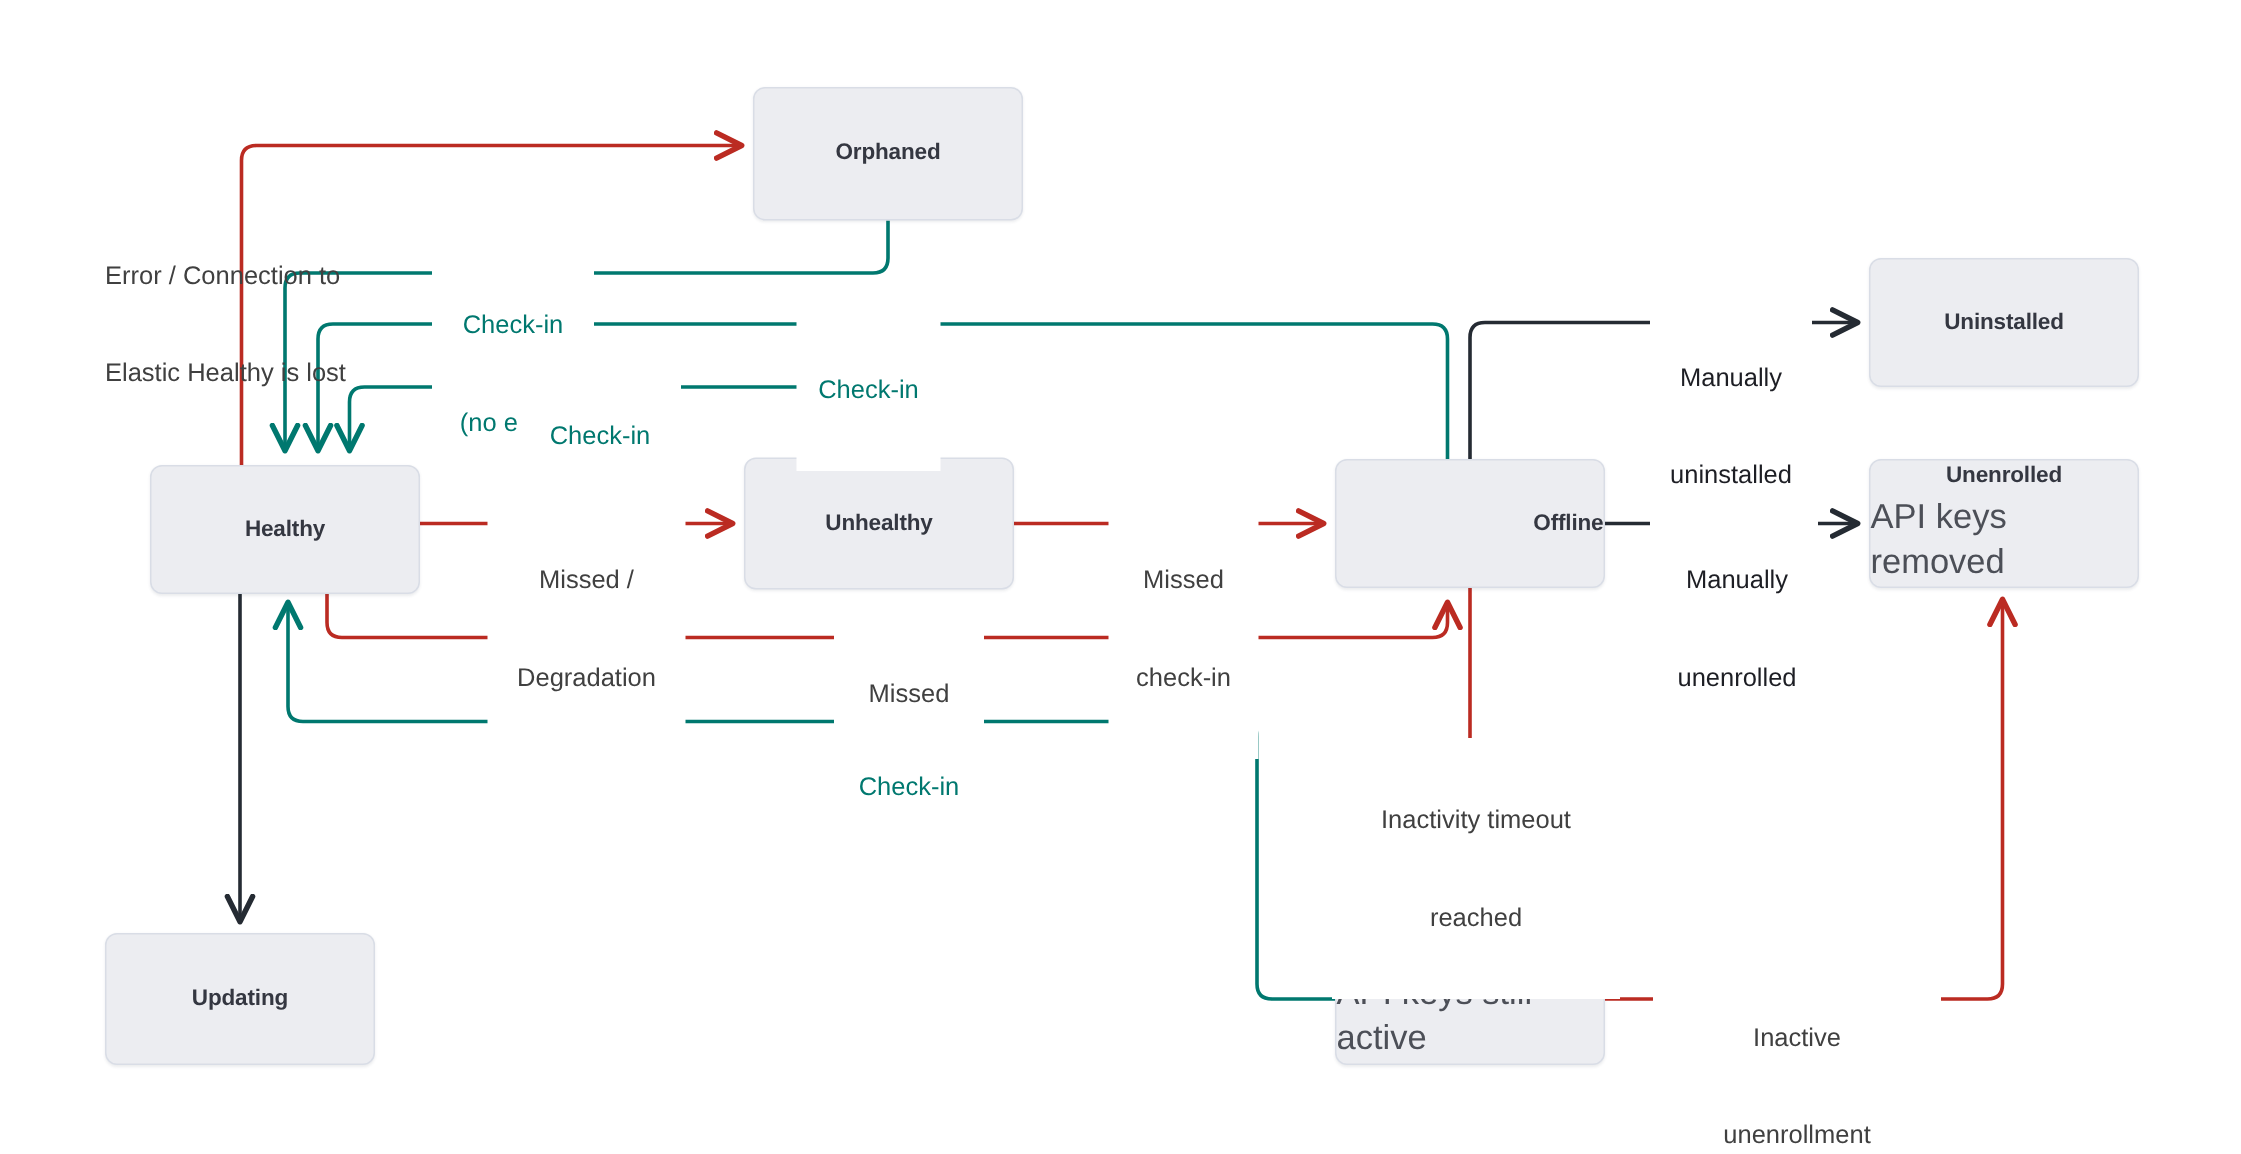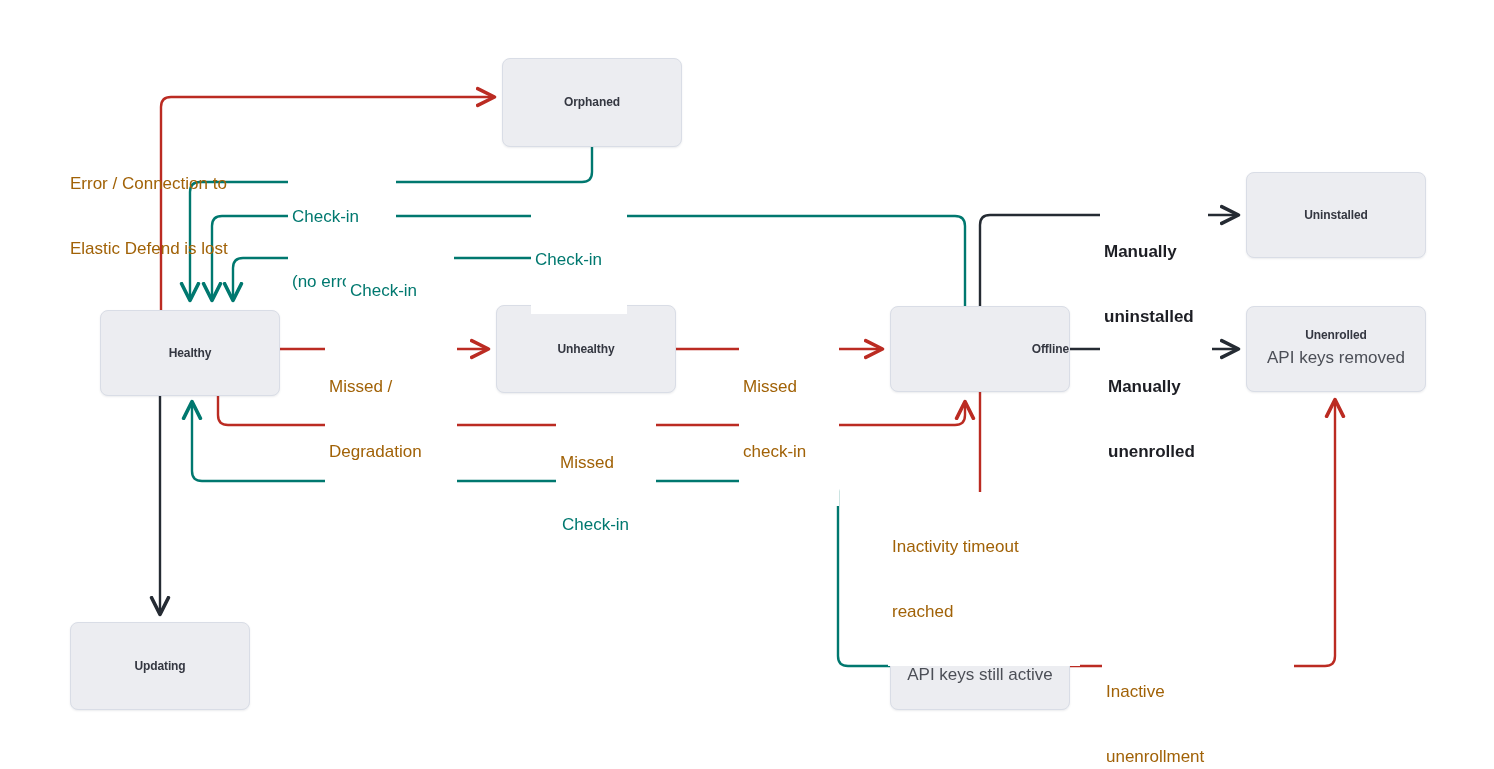--- a/index.html
+++ b/index.html
@@ -33,46 +33,46 @@
     border: 1px solid #D9DDE6;
     border-radius: 8px;
     display: flex;
     flex-direction: column;
     align-items: center;
     justify-content: center;
     box-shadow: 0 1px 2px rgba(60,70,90,0.10);
     z-index: 3;
   }
   .node .title {
-    font-size: 12px;
+    font-size: 15px;
     font-weight: bold;
     color: #343741;
     letter-spacing: -0.1px;
     line-height: 1.25;
   }
   .node .sub {
-    font-size: 17px;
+    font-size: 23px;
     font-weight: normal;
     color: #4C4F57;
     line-height: 1.3;
     margin-top: 4px;
   }
   .edge-label {
     position: absolute;
     z-index: 4;
     font-size: 17px;
     line-height: 1.28;
-    text-align: left;
+    text-align: center;
     background: #ffffff;
     white-space: pre;
     padding: 0 4px;
   }
-  .lbl-red  { color: #a16207; }
+  .lbl-red  { color: #404040; }
   .lbl-teal { color: #00786F; }
-  .lbl-dark { color: #1D1E24; font-weight: bold; }
+  .lbl-dark { color: #1D1E24; }
 </style>
 </head>
 <body>
 
 <div id="diagram">
 
   <svg id="edges" viewBox="0 0 1494 769">
     <defs>
       <marker id="ar-red" markerWidth="9" markerHeight="9" refX="7.4" refY="4.5" orient="auto" markerUnits="strokeWidth">
         <path d="M0.6,1.0 L7.6,4.5 L0.6,8.0" fill="none" stroke="#BB2B22" stroke-width="1.5" stroke-linecap="round" stroke-linejoin="round"></path>
@@ -145,21 +145,21 @@
     <div class="title">Updating</div>
   </div>
 
   <div class="node" style="left:890px; top:622px; width:180px; height:88px;align-items:center;">
     <div class="title">Inactive</div>
     <div class="sub">API keys still active</div>
   </div>
 
   <div class="edge-label lbl-red" style="left:66px; top:129px; text-align:left; background:transparent;">
     <div>Error / Connection to</div>
-    <div>Elastic Defend is lost</div>
+    <div>Elastic Healthy is lost</div>
   </div>
 
   <div class="edge-label lbl-teal" style="left:288px; top:162px; width:100px;">
     <div>Check-in</div>
     <div>(no error)</div>
   </div>
 
   <div class="edge-label lbl-teal" style="left:531px; top:205px; width:88px;">
     <div>Check-in</div>
   </div>

